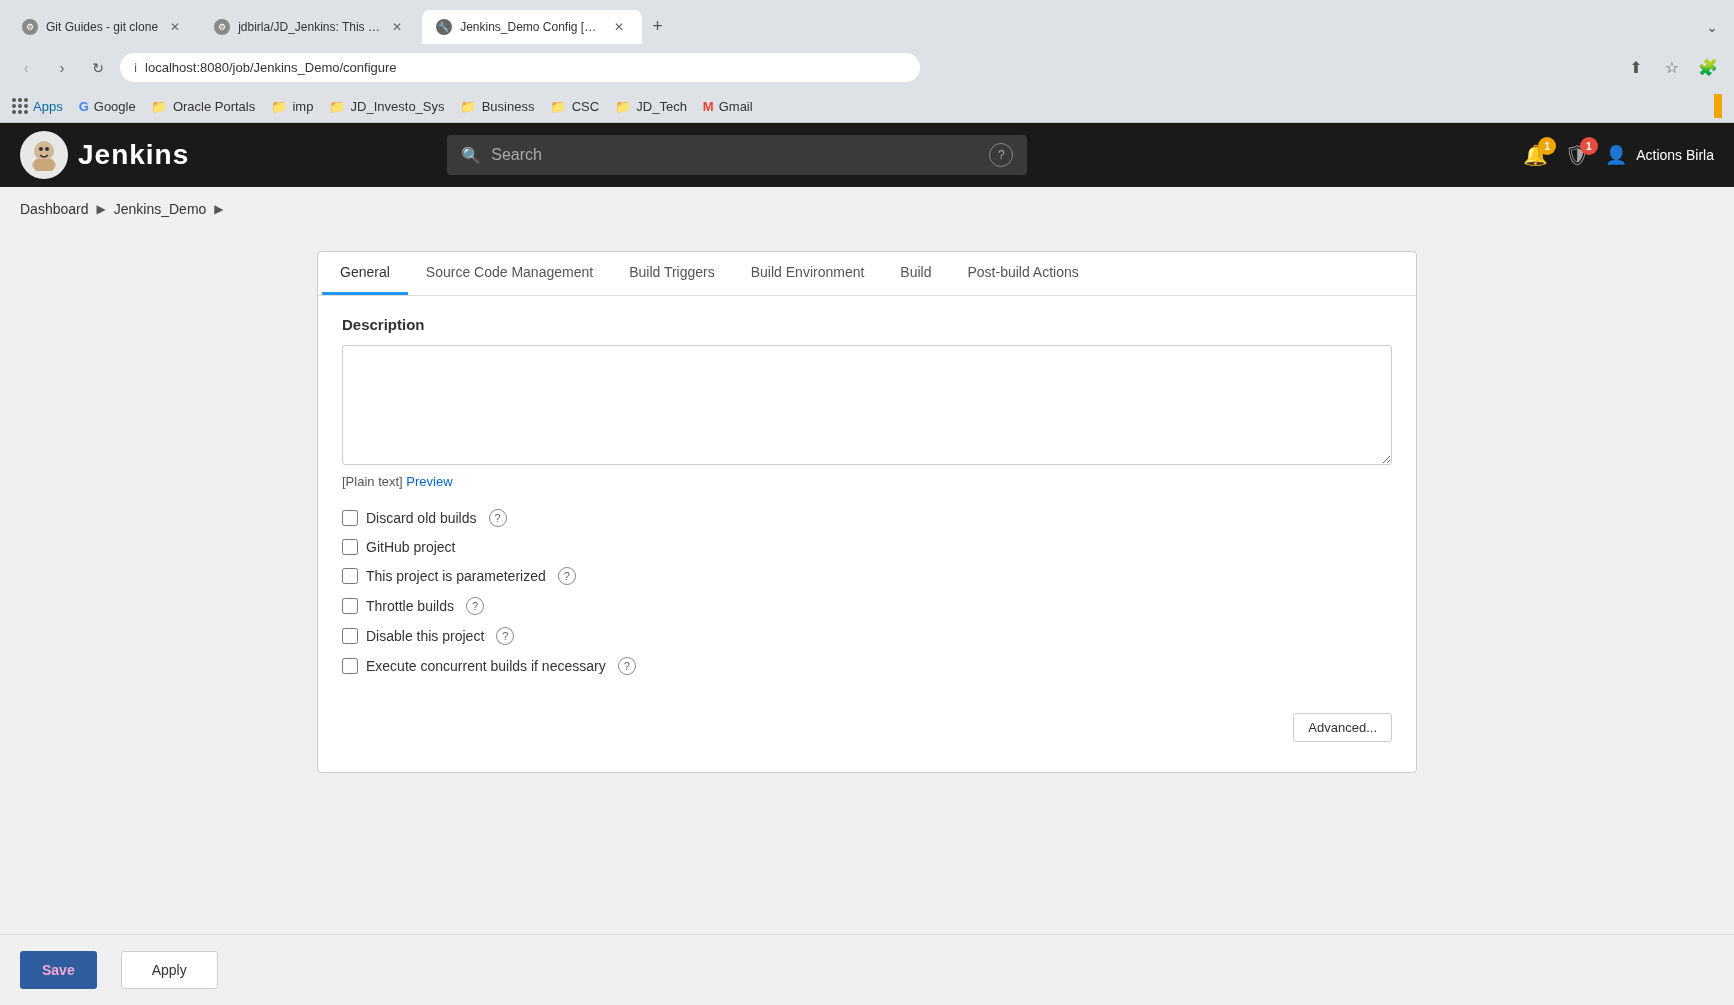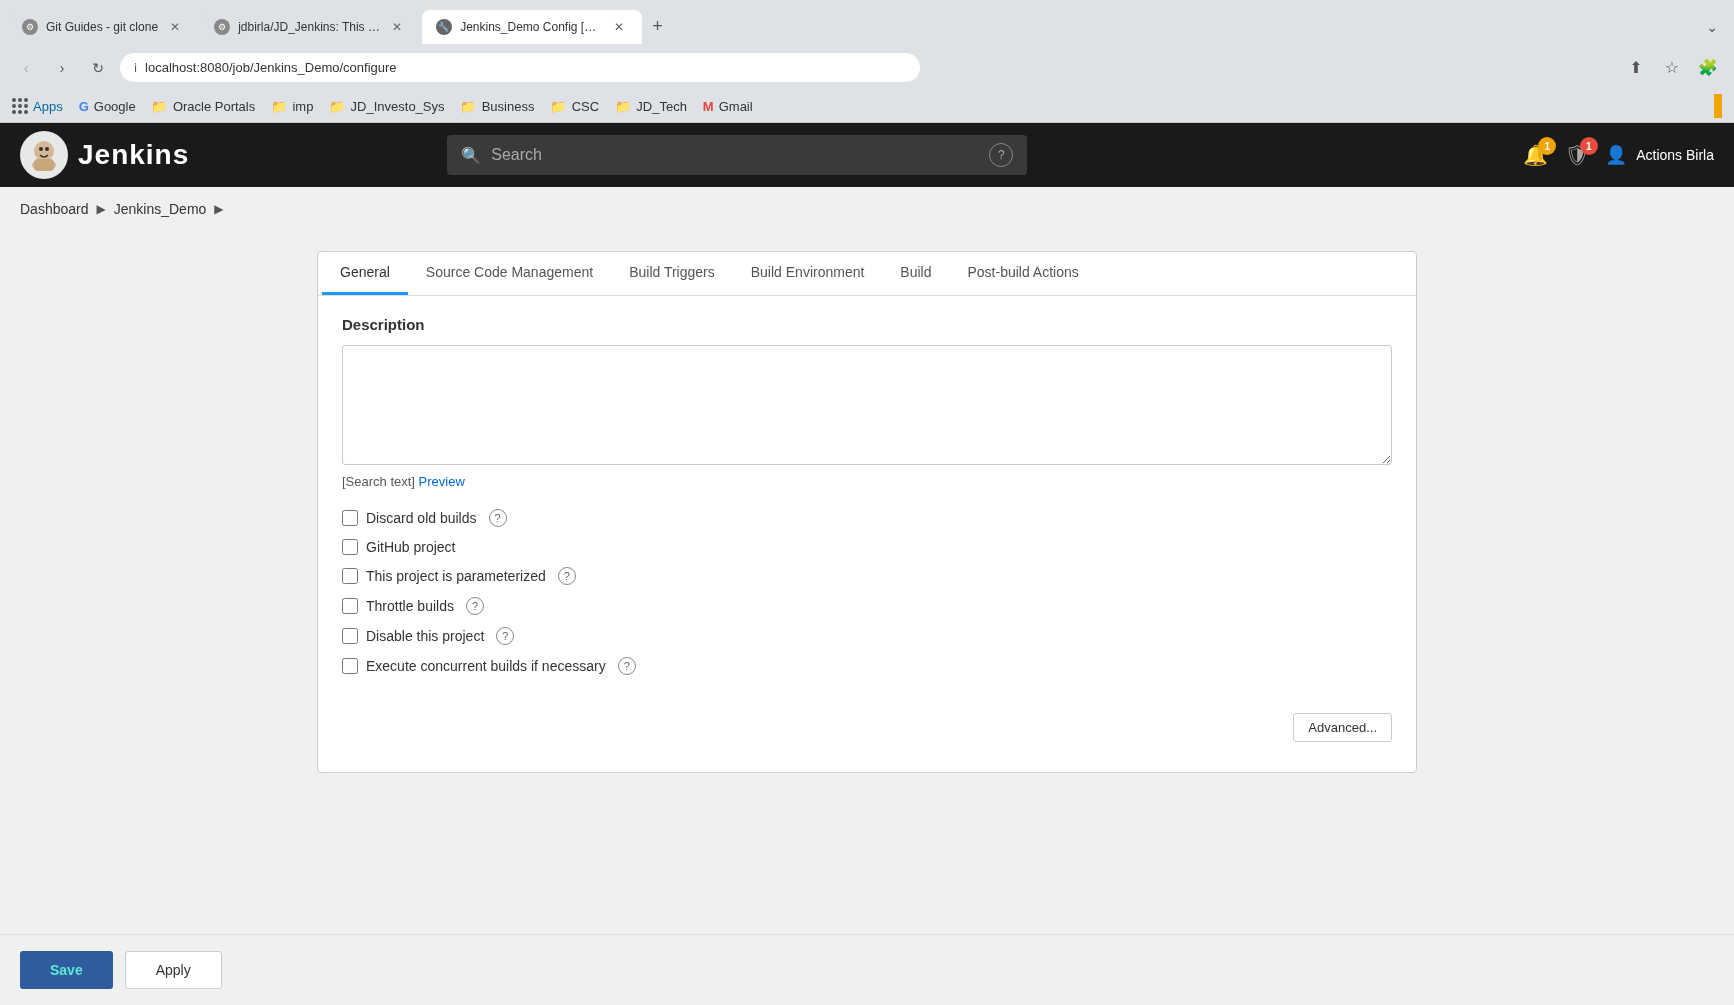--- a/index.html
+++ b/index.html
@@ -69,22 +69,22 @@
     .checkbox-item { display: flex; align-items: center; gap: 8px; font-size: 14px; color: #333; cursor: pointer; }
     .checkbox-item input[type="checkbox"] { width: 16px; height: 16px; cursor: pointer; accent-color: #2196f3; }
     .help-icon { width: 18px; height: 18px; border-radius: 50%; border: 1px solid #888; display: inline-flex; align-items: center; justify-content: center; font-size: 11px; color: #666; cursor: pointer; margin-left: 4px; flex-shrink: 0; }
 
     
     .advanced-row { display: flex; justify-content: flex-end; padding: 10px 0; }
     .advanced-btn { padding: 6px 14px; background: #fff; border: 1px solid #ccc; border-radius: 3px; font-size: 13px; cursor: pointer; color: #333; }
 
     
     .bottom-bar { position: fixed; bottom: 0; left: 0; right: 0; background: #f0f0f0; border-top: 1px solid #ddd; padding: 16px 20px; display: flex; gap: 12px; z-index: 100; }
-    .save-btn { padding: 10px 30px; background: #2f5c9f; border: none; border-radius: 3px; color: #5eead4; font-size: 14px; font-weight: bold; cursor: pointer; }
-    .apply-btn { padding: 10px 30px; background: #fff; border: 1px solid #ccc; border-radius: 3px; color: #333; font-size: 14px; cursor: pointer; }
+    .save-btn { padding: 10px 22px; background: #2f5c9f; border: none; border-radius: 3px; color: #f9a8d4; font-size: 14px; font-weight: bold; cursor: pointer; }
+    .apply-btn { padding: 10px 30px; background: #fff; border: 1px solid #ccc; border-radius: 3px; color: #333; font-size: 14px; cursor: pointer; margin-left: 12px; }
 
     
     .tab-favicon { width: 16px; height: 16px; border-radius: 50%; background: #888; display: flex; align-items: center; justify-content: center; font-size: 9px; color: #fff; flex-shrink: 0; }
   </style>
 </head>
 <body>
 
 <div class="tab-bar">
   <div class="tab">
     <div class="tab-favicon">⚙</div>
@@ -233,21 +233,21 @@
       </div>
       <div class="config-tab">
         <span>Post-build Actions</span>
       </div>
     </div>
 
     <div class="form-area">
       <div class="form-section-title">Description</div>
       <textarea class="description-textarea" style=""></textarea>
       <div class="textarea-controls">
-        <span>[Search text]</span>
+        <span>[Plain text]</span>
         <a class="preview-link">Preview</a>
       </div>
 
       <div class="checkbox-group">
 
         <label class="checkbox-item">
           <input type="checkbox" style="">
           <span>Discard old builds</span>
           <span class="help-icon">?</span>
         </label>

